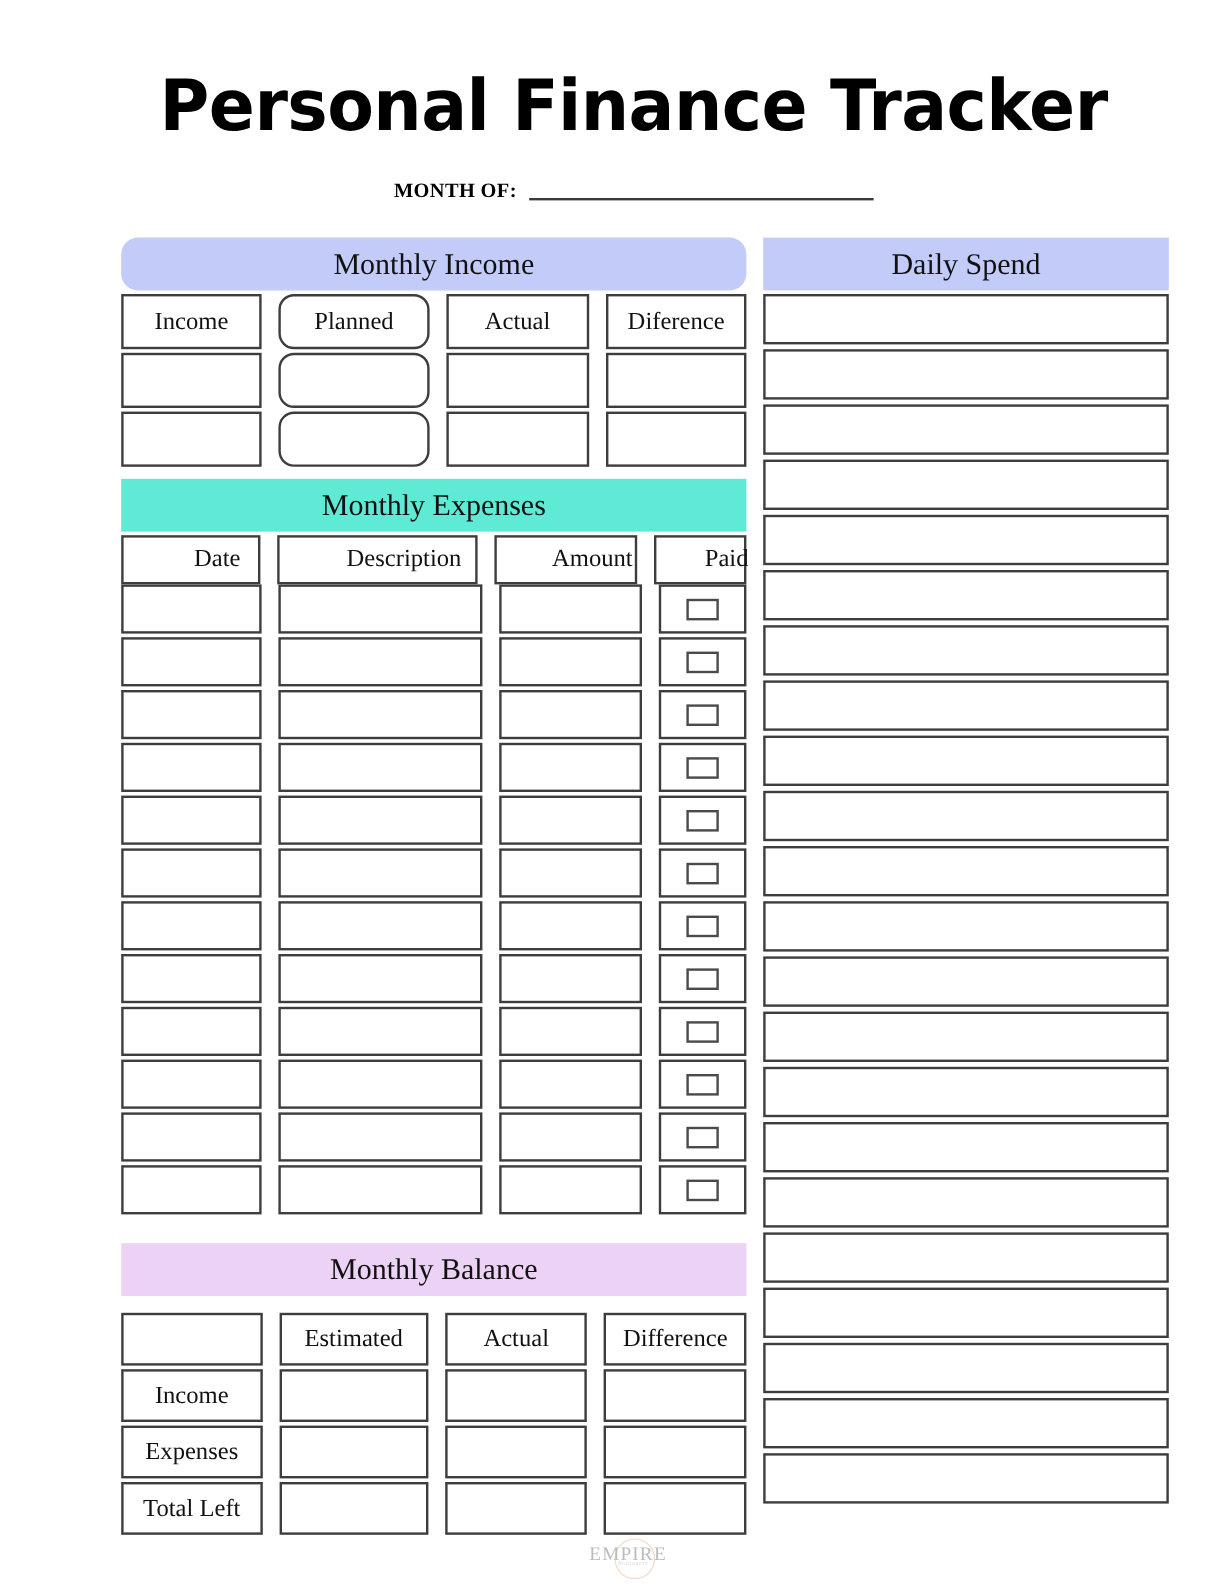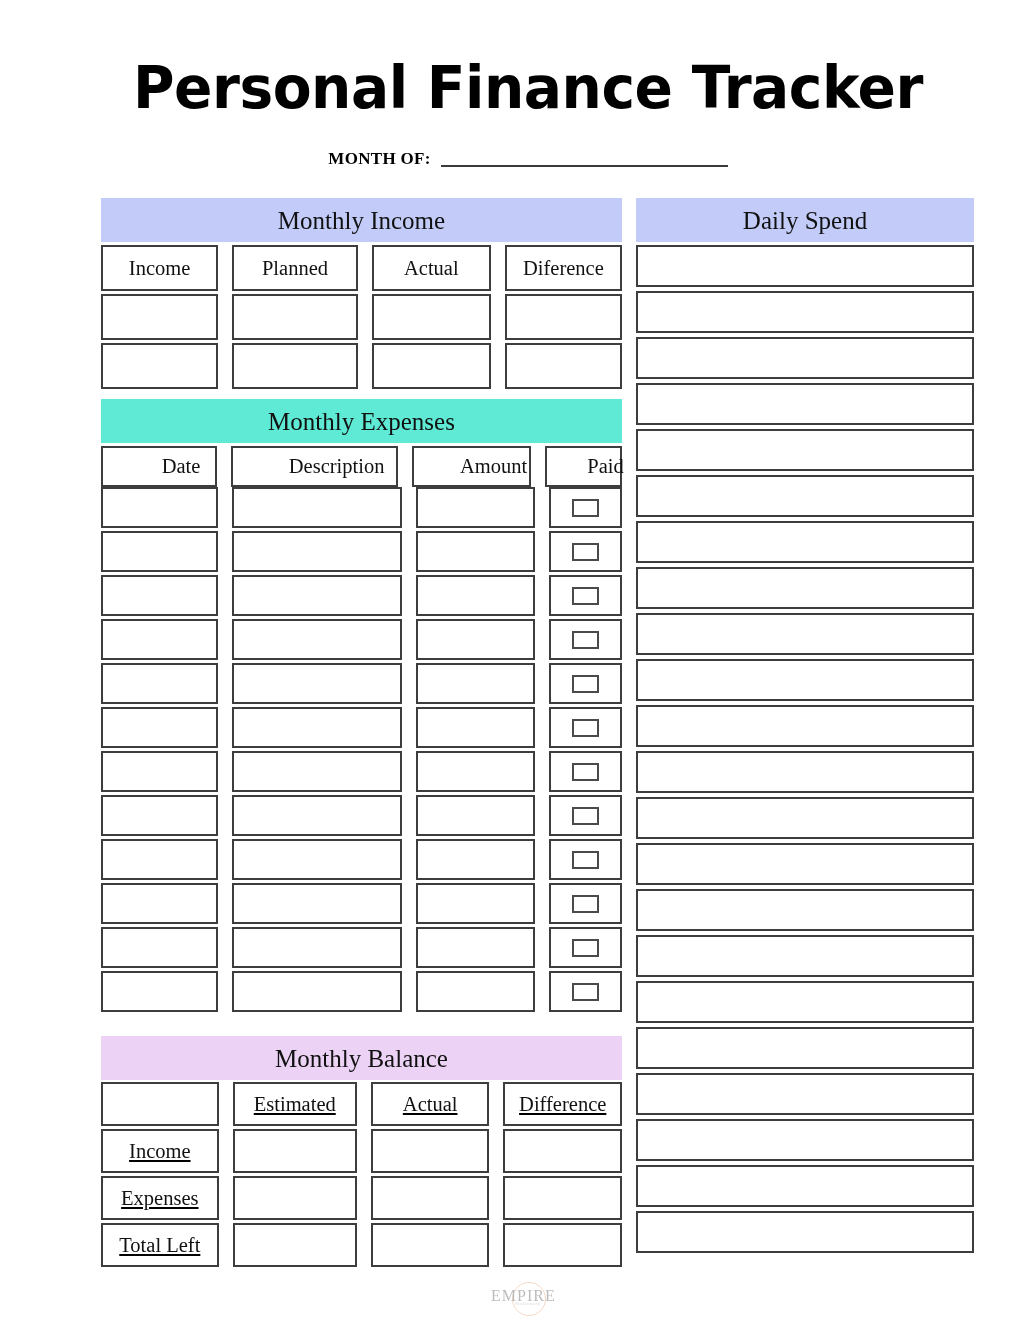--- a/index.html
+++ b/index.html
@@ -89,56 +89,56 @@
   }
 
   
   .left-col {
     position: absolute;
     left: 85px;
     top: 198px;
     width: 521px;
   }
 
-  .band-income { background: #c3ccf9; height: 44px; }
+  .band-income { background: #c3ccf9; height: 44px; border-radius: 14px; }
   .band-expenses { background: #5eead4; height: 44px; }
   .band-balance { background: #ecd2f5; height: 44px; }
 
   .row {
     display: flex;
     gap: 14px;
   }
   .row + .row { margin-top: 3px; }
 
   
   .income-table { margin-top: 3px; }
   .income-table .row > .cell { height: 46px; }
   .c-income { width: 124px; }
-  .c-planned { width: 133px; }
+  .c-planned { width: 133px; border-radius: 13px; }
   .c-actual  { width: 126px; }
   .c-diff    { width: 124px; }
 
   
   .expenses-table { margin-top: 3px; }
   .expenses-table .row > .cell { height: 41px; }
   .expenses-table .row.hdr-row > .cell { height: 41px; padding-left: 44px; }
   .c-date { width: 124px; }
   .c-desc { width: 181px; }
   .c-amt  { width: 127px; }
   .c-paid { width: 77px; }
 
   .checkbox {
     width: 27px;
     height: 18px;
     border: 2px solid #4a4a4a;
     background: #fff;
   }
 
   
-  .balance-table { margin-top: 2px; text-decoration: underline; }
+  .balance-table { margin-top: 14px; }
   .balance-table .row > .cell { height: 44px; }
   .c-blabel { width: 124px; }
   .c-best   { width: 131px; }
   .c-bact   { width: 125px; }
   .c-bdiff  { width: 125px; }
 
   
   .right-col {
     position: absolute;
     left: 620px;

